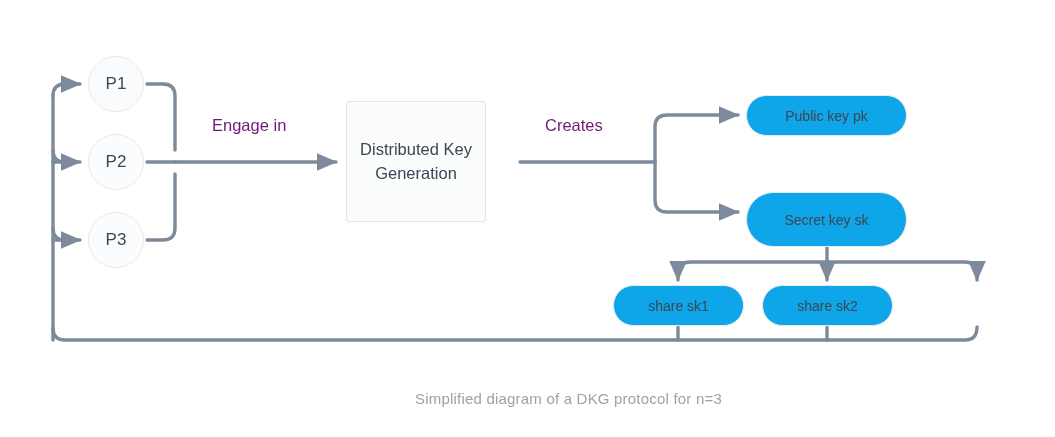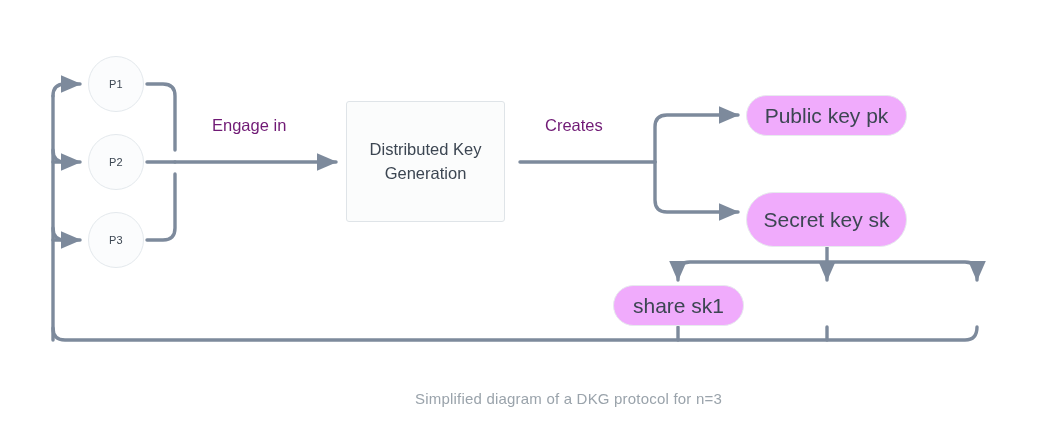--- a/index.html
+++ b/index.html
@@ -37,38 +37,38 @@
     color: #3c4652;
     text-align: center;
     z-index: 2;
   }
 
   .party-circle {
     width: 56px;
     height: 56px;
     border-radius: 50%;
     border: 1.4px solid #e4e9ed;
-    font-size: 11px;
+    font-size: 17px;
     letter-spacing: .2px;
   }
 
   .proc-box {
     border: 1.4px solid #dfe4e8;
     border-radius: 3px;
     font-size: 16.5px;
     line-height: 1.42;
     padding: 6px 10px;
     background: #fbfcfc;
   }
 
   .pill {
     border: 1.4px solid #e7ebee;
     border-radius: 999px;
-    font-size: 21px;
-    background: #f0abfc;
+    font-size: 14px;
+    background: #0ea5e9;
     text-align: center;
   }
 
   
   .edge-label {
     position: absolute;
     color: #701a75;
     font-size: 16.5px;
     white-space: nowrap;
     z-index: 2;
@@ -143,31 +143,34 @@
   <div class="node party-circle" style="left:88px; top:134px;">
     <span>P2</span>
   </div>
   <div class="node party-circle" style="left:88px; top:212px;">
     <span>P3</span>
   </div>
 
   <div class="edge-label" style="left:212px; top:116px;">Engage in</div>
   <div class="edge-label" style="left:545px; top:116px;">Creates</div>
 
-  <div class="node proc-box" style="left:346px; top:101px; width:159px; height:121px; flex-direction:column;">
+  <div class="node proc-box" style="left:346px; top:101px; width:140px; height:121px; flex-direction:column;">
     <span>Distributed Key</span>
     <span>Generation</span>
   </div>
 
   <div class="node pill" style="left:746px; top:95px; width:161px; height:41px;">
     <span>Public key pk</span>
   </div>
   <div class="node pill" style="left:746px; top:192px; width:161px; height:55px;">
     <span>Secret key sk</span>
   </div>
 
   <div class="node pill" style="left:613px; top:285px; width:131px; height:41px;">
     <span>share sk1</span>
   </div>
+  <div class="node pill" style="left:762px; top:285px; width:131px; height:41px;">
+    <span>share sk2</span>
+  </div>
 
   <div class="caption">Simplified diagram of a DKG protocol for n=3</div>
 
 </div>
 
 </body></html>

